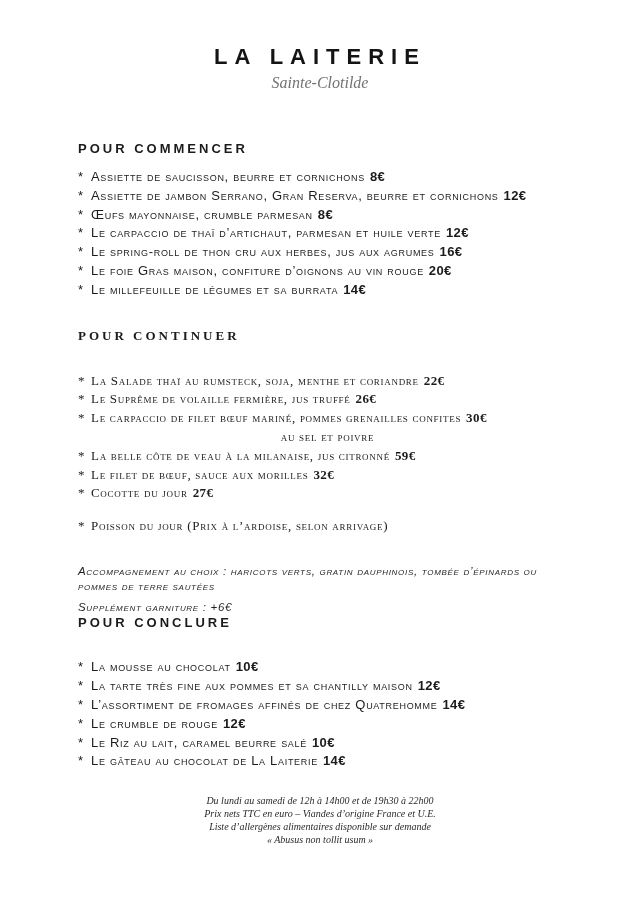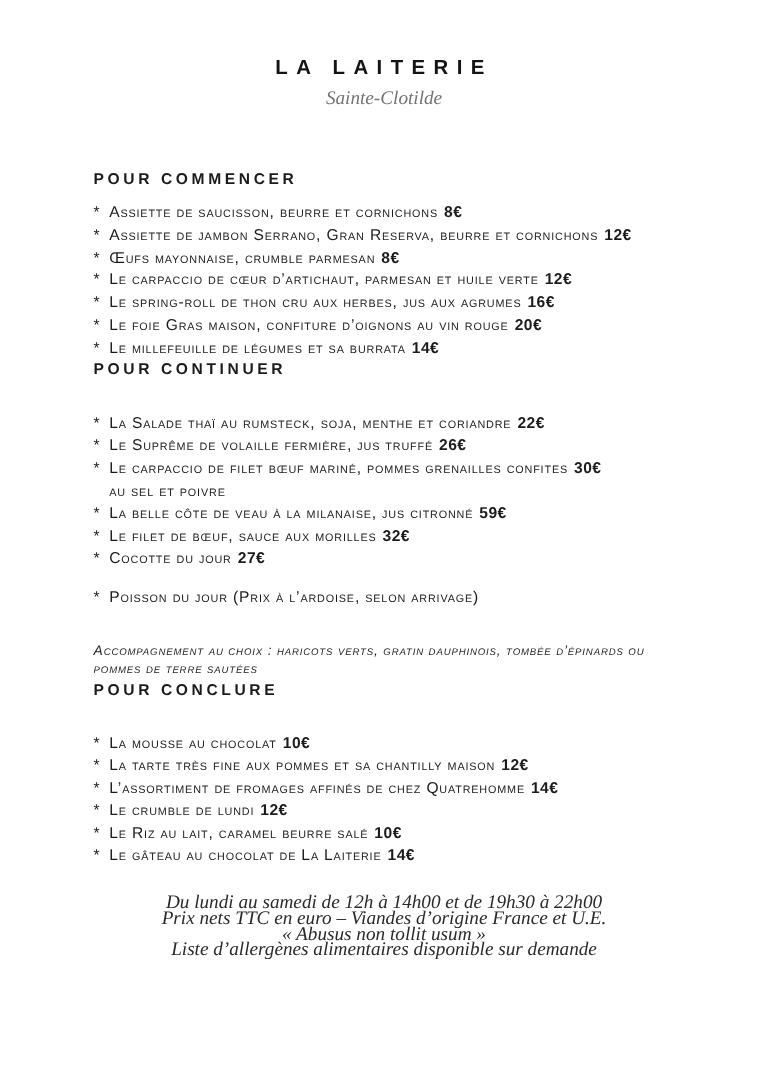--- a/index.html
+++ b/index.html
@@ -3,76 +3,76 @@
 <meta charset="utf-8">
 <style>
   html,body{margin:0;padding:0;}
   body{
     width:640px;height:905px;overflow:hidden;
     background:#ffffff;color:#1b1b1b;
     font-family:"Liberation Sans",sans-serif;
   }
   .header{text-align:center;margin-top:44px;}
   .title{
-    font-size:17px;font-weight:bold;letter-spacing:7px;
+    font-size:22px;font-weight:bold;letter-spacing:7px;
     color:#141414;line-height:26px;
   }
   .subtitle{
     font-family:"Liberation Serif",serif;font-style:italic;
     font-size:16px;line-height:20px;margin-top:3px;color:#737373;
   }
   .content{padding-left:78px;padding-right:76px;}
   .section-commencer{margin-top:48px;}
-  .section-continuer{}
+  .section-continuer{margin-top:28px;font-family:Liberation Serif, serif;}
   .section-conclure{}
   .section-heading{
     font-size:13px;font-weight:bold;letter-spacing:3px;
     color:#1b1b1b;line-height:16px;
   }
   .items-commencer{margin-top:11px;}
   .items-continuer{margin-top:28px;}
   .items-conclure{margin-top:27px;}
   .item{
     position:relative;padding-left:13px;
     font-size:13px;line-height:18.8px;
     font-variant:small-caps;letter-spacing:0.7px;color:#1b1b1b;
   }
   .bullet{position:absolute;left:0;top:0;font-variant:normal;}
   .price{font-weight:bold;margin-left:5px;letter-spacing:0.4px;}
-  .cont{display:block;}
+  .cont{display:block;text-align:center;}
   .spaced{margin-top:14px;}
   .note-block{
     width:490px;margin:28px auto 0;text-align:left;
     font-style:italic;font-variant:small-caps;
     font-size:11.5px;line-height:15.5px;letter-spacing:0.7px;color:#1f1f1f;
   }
   .supplement{margin-top:5px;}
   .footer{
     margin-top:23px;text-align:center;
     font-family:"Liberation Serif",serif;font-style:italic;
-    font-size:16px;line-height:13px;color:#2a2a2a;
+    font-size:10px;line-height:13px;color:#2a2a2a;
   }
 </style>
 </head>
 <body>
 
 <div class="header">
   <div class="title">LA LAITERIE</div>
   <div class="subtitle">Sainte-Clotilde</div>
 </div>
 
 <div class="content">
 
   <div class="section-commencer">
     <div class="section-heading">POUR COMMENCER</div>
     <div class="items-commencer">
       <div class="item"><span class="bullet">*</span><span>Assiette de saucisson, beurre et cornichons</span><span class="price">8€</span></div>
       <div class="item"><span class="bullet">*</span><span>Assiette de jambon Serrano, Gran Reserva, beurre et cornichons</span><span class="price">12€</span></div>
       <div class="item"><span class="bullet">*</span><span>Œufs mayonnaise, crumble parmesan</span><span class="price">8€</span></div>
-      <div class="item"><span class="bullet">*</span><span>Le carpaccio de cœur d’artichaut, parmesan et huile verte</span><span class="price">12€</span></div>
+      <div class="item"><span class="bullet">*</span><span>Le carpaccio de thaï d’artichaut, parmesan et huile verte</span><span class="price">12€</span></div>
       <div class="item"><span class="bullet">*</span><span>Le spring-roll de thon cru aux herbes, jus aux agrumes</span><span class="price">16€</span></div>
       <div class="item"><span class="bullet">*</span><span>Le foie Gras maison, confiture d’oignons au vin rouge</span><span class="price">20€</span></div>
       <div class="item"><span class="bullet">*</span><span>Le millefeuille de légumes et sa burrata</span><span class="price">14€</span></div>
     </div>
   </div>
 
   <div class="section-continuer">
     <div class="section-heading">POUR CONTINUER</div>
     <div class="items-continuer">
       <div class="item"><span class="bullet">*</span><span>La Salade thaï au rumsteck, soja, menthe et coriandre</span><span class="price">22€</span></div>
@@ -80,34 +80,35 @@
       <div class="item"><span class="bullet">*</span><span>Le carpaccio de filet bœuf mariné, pommes grenailles confites</span><span class="price">30€</span><span class="cont">au sel et poivre</span></div>
       <div class="item"><span class="bullet">*</span><span>La belle côte de veau à la milanaise, jus citronné</span><span class="price">59€</span></div>
       <div class="item"><span class="bullet">*</span><span>Le filet de bœuf, sauce aux morilles</span><span class="price">32€</span></div>
       <div class="item"><span class="bullet">*</span><span>Cocotte du jour</span><span class="price">27€</span></div>
       <div class="item spaced"><span class="bullet">*</span><span>Poisson du jour (Prix à l’ardoise, selon arrivage)</span></div>
     </div>
   </div>
 
   <div class="note-block">
     <div>Accompagnement au choix : haricots verts, gratin dauphinois, tombée d’épinards ou pommes de terre sautées</div>
+    <div class="supplement">Supplément garniture : +6€</div>
   </div>
 
   <div class="section-conclure">
     <div class="section-heading">POUR CONCLURE</div>
     <div class="items-conclure">
       <div class="item"><span class="bullet">*</span><span>La mousse au chocolat</span><span class="price">10€</span></div>
       <div class="item"><span class="bullet">*</span><span>La tarte très fine aux pommes et sa chantilly maison</span><span class="price">12€</span></div>
       <div class="item"><span class="bullet">*</span><span>L’assortiment de fromages affinés de chez Quatrehomme</span><span class="price">14€</span></div>
-      <div class="item"><span class="bullet">*</span><span>Le crumble de lundi</span><span class="price">12€</span></div>
+      <div class="item"><span class="bullet">*</span><span>Le crumble de rouge</span><span class="price">12€</span></div>
       <div class="item"><span class="bullet">*</span><span>Le Riz au lait, caramel beurre salé</span><span class="price">10€</span></div>
       <div class="item"><span class="bullet">*</span><span>Le gâteau au chocolat de La Laiterie</span><span class="price">14€</span></div>
     </div>
   </div>
 
 </div>
 
 <div class="footer">
   <div>Du lundi au samedi de 12h à 14h00 et de 19h30 à 22h00</div>
   <div>Prix nets TTC en euro – Viandes d’origine France et U.E.</div>
+  <div>Liste d’allergènes alimentaires disponible sur demande</div>
   <div>« Abusus non tollit usum »</div>
-  <div>Liste d’allergènes alimentaires disponible sur demande</div>
 </div>
 
 </body></html>

